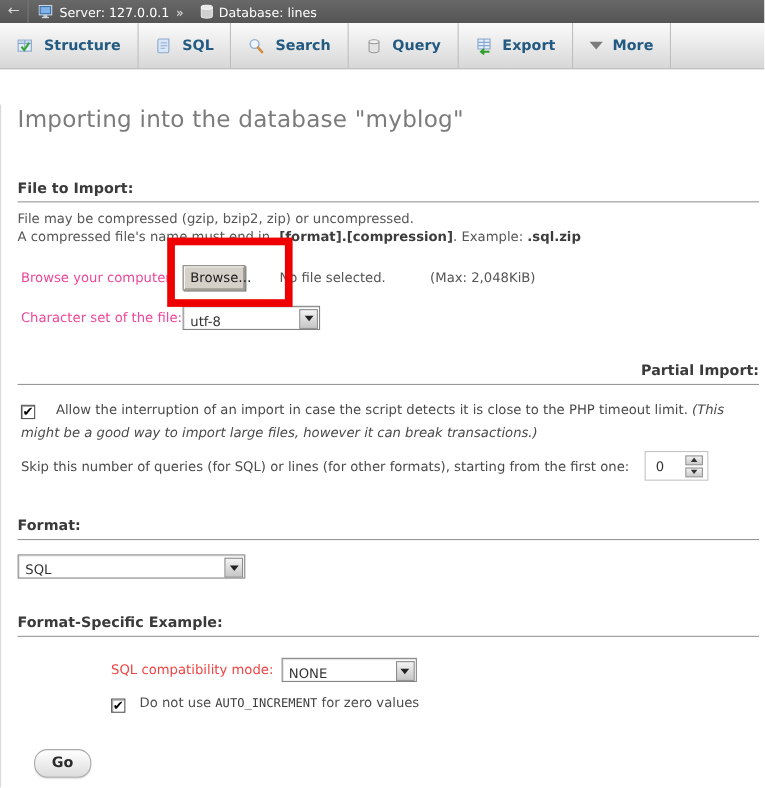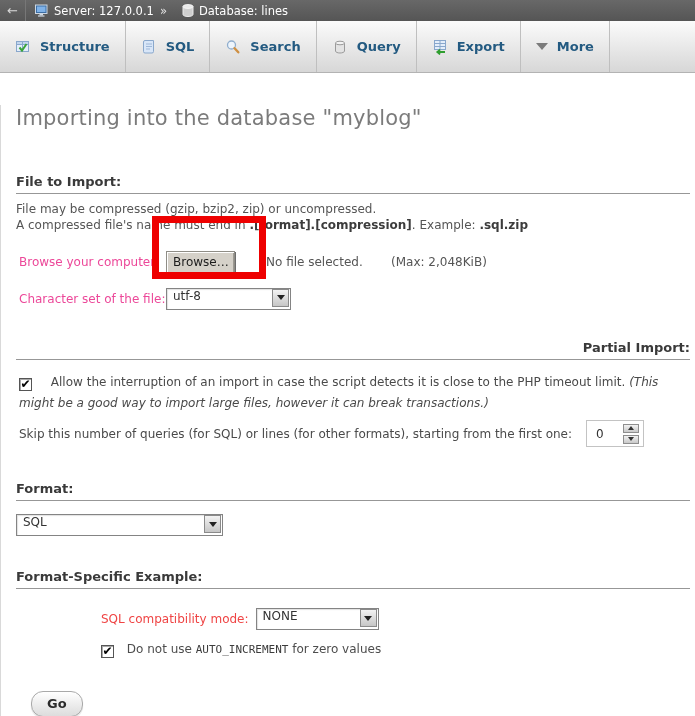--- a/index.html
+++ b/index.html
@@ -17,21 +17,21 @@
   .back-cell {
     width:26px; height:21px; display:flex; align-items:center; justify-content:center;
     border-right:1px solid #777; color:#d9d9d9; cursor:pointer; font-size:13px;
   }
   .bc-icon { display:inline-flex; margin:0 5px 0 9px; }
   .bc-text { cursor:pointer; }
   .bc-sep { margin:0 6px; color:#e3e3e3; }
 
   
   .tabbar {
-    height:52px; display:flex; align-items:stretch;
+    height:42px; display:flex; align-items:stretch;
     background:linear-gradient(#fbfbfb,#d7d7d7);
     border-bottom:1px solid #b3b3b3;
   }
   .tab {
     display:flex; align-items:center; gap:9px; padding:0 15px;
     border-right:1px solid #bfbfbf; cursor:pointer;
     font-weight:bold; font-size:13px; color:#235a81;
   }
   .tab.active { background:#fcfcfc; }
   .ticon { display:inline-flex; }
@@ -57,33 +57,33 @@
 
   .para { margin:7px 0 0 0; line-height:16px; color:#555; }
   .para b { color:#3c3c3c; }
 
   .row { display:flex; align-items:center; position:relative; }
   .browse-row { margin-top:16px; height:26px; }
   .charset-row { margin-top:12px; height:23px; }
   .lbl150 { width:150px; flex:0 0 150px; padding-left:3px; color:#ec4899; }
 
   .browse-btn {
-    width:69px; height:23px; font-family:"DejaVu Sans",sans-serif; font-size:12px; color:#1c1c1c;
+    width:57px; height:23px; font-family:"DejaVu Sans",sans-serif; font-size:12px; color:#1c1c1c;
     background:#d5d1c9;
     border:1px solid #8f8d86;
     box-shadow:inset 1px 1px 0 #ffffff, inset -1px -1px 0 #9d9a93, 1px 1px 0 #6e6e6e;
     cursor:pointer;
   }
   .nofile { margin-left:31px; color:#555; }
   .max-note { position:absolute; left:375px; color:#555; }
 
   
   .select {
     height:22px; background:#fff; border:1px solid #848484;
-    display:inline-flex; align-items:flex-start; justify-content:space-between;
+    display:inline-flex; align-items:flex-end; justify-content:space-between;
     box-shadow:inset 1px 1px 1px rgba(0,0,0,.12); cursor:pointer;
   }
   .sel-val { padding-left:6px; color:#333; white-space:nowrap; }
   .sel-btn {
     width:17px; height:18px; margin-right:1px; flex:0 0 17px;
     background:linear-gradient(#f3f3f3,#c6c6c6); border:1px solid #8a8a8a;
     display:flex; align-items:center; justify-content:center;
   }
   .sel-tri { width:0; height:0; border-left:4px solid transparent; border-right:4px solid transparent; border-top:5px solid #222; }
   .w125 { width:125px; }

